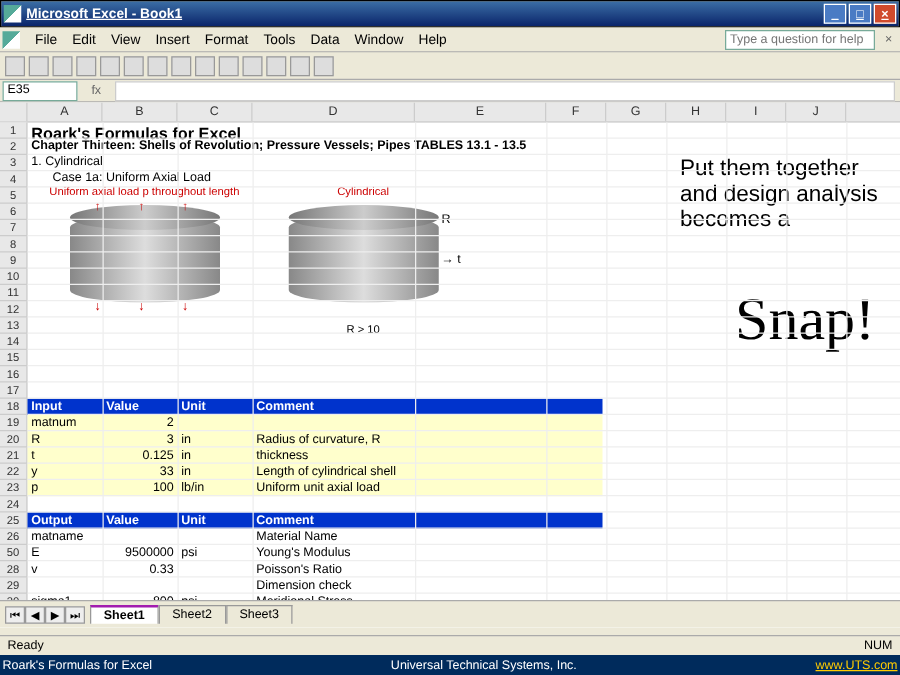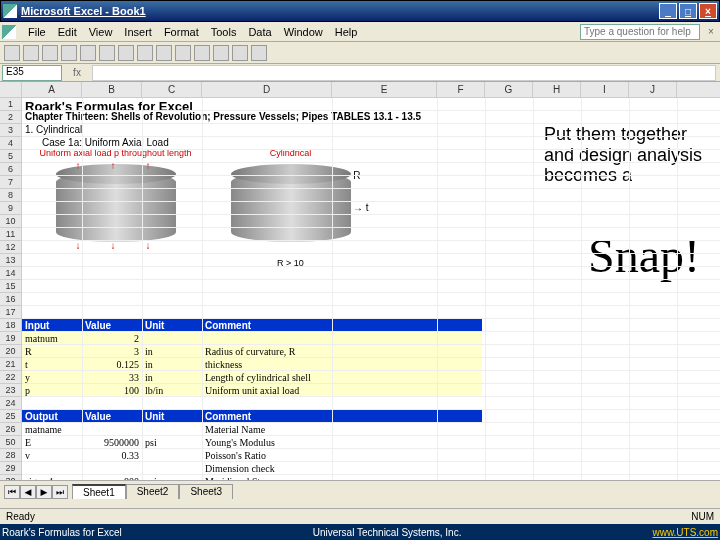--- a/index.html
+++ b/index.html
@@ -44,30 +44,30 @@
 .cyl-box { width: 155px; }
 .cyl-label { font-size: 9px; color: #c00; text-align: center; margin-bottom: 4px; }
 .cyl { width: 120px; height: 90px; margin: 0 auto; position: relative; }
 .cyl-body { position: absolute; width: 120px; height: 70px; top: 10px; background: linear-gradient(90deg,#888,#ddd,#888); border-radius: 60px/10px; }
 .cyl-top { position: absolute; width: 120px; height: 20px; top: 2px; background: linear-gradient(90deg,#777,#ccc,#777); border-radius: 60px/10px; }
 .arrow-r { position: absolute; color: #c00; font-size: 10px; }
 .cap { font-size: 9px; text-align: center; margin-top: 6px; }
 .tblhdr { position: absolute; height: 13px; background: #0033cc; color: #fff; font-weight: bold; display: flex; }
 .tblhdr .tc { padding: 0 3px; font-size: 10px; line-height: 13px; }
 .tblhdr .tc.a { width: 60px; } .tblhdr .tc.b { width: 60px; } .tblhdr .tc.c { width: 60px; } .tblhdr .tc.d { width: 130px; }
-.datarow { position: absolute; height: 13px; display: flex; font-size: 10px; font-family: Liberation Serif, serif; }
+.datarow { position: absolute; height: 13px; display: flex; font-size: 10px; }
 .datarow.yellow { background: #ffffcc; }
 .datarow .tc { padding: 0 3px; line-height: 13px; }
 .datarow .tc.a { width: 60px; } .datarow .tc.b { width: 60px; text-align: right; } .datarow .tc.c { width: 60px; } .datarow .tc.d { width: 150px; }
 .tabbar { position: absolute; bottom: 0; left: 0; right: 0; height: 22px; background: #ece9d8; display: flex; align-items: center; border-top: 1px solid #aaa; }
 .tabnav { display: flex; margin-left: 4px; }
 .tabnav .tn { width: 16px; height: 14px; border: 1px solid #999; background: #eee; font-size: 9px; text-align: center; line-height: 12px; }
 .tabs { display: flex; margin-left: 4px; }
 .tab { padding: 1px 10px; font-size: 10px; background: #ece9d8; border: 1px solid #999; border-bottom: none; }
-.tab.active { background: #fff; border-top: 2px solid #404040; font-weight: normal; }
+.tab.active { background: #fff; border-top: 2px solid #a21caf; font-weight: bold; }
 .statusbar { position: absolute; bottom: 0; left: 0; right: 0; height: 16px; background: #ece9d8; border-top: 1px solid #aaa; display: flex; align-items: center; padding: 0 6px; font-size: 10px; }
 .statusbar .r { margin-left: auto; }
 .footer { position: absolute; bottom: 0; left: 0; width: 720px; height: 16px; background: #002b5c; color: #fff; display: flex; align-items: center; font-size: 10px; padding: 0 2px; }
 .footer .c { flex: 1; text-align: center; }
 .footer .link { color: #ffcc00; text-decoration: underline; }
 </style>
 </head>
 <body>
 
 <div class="screenshot">

